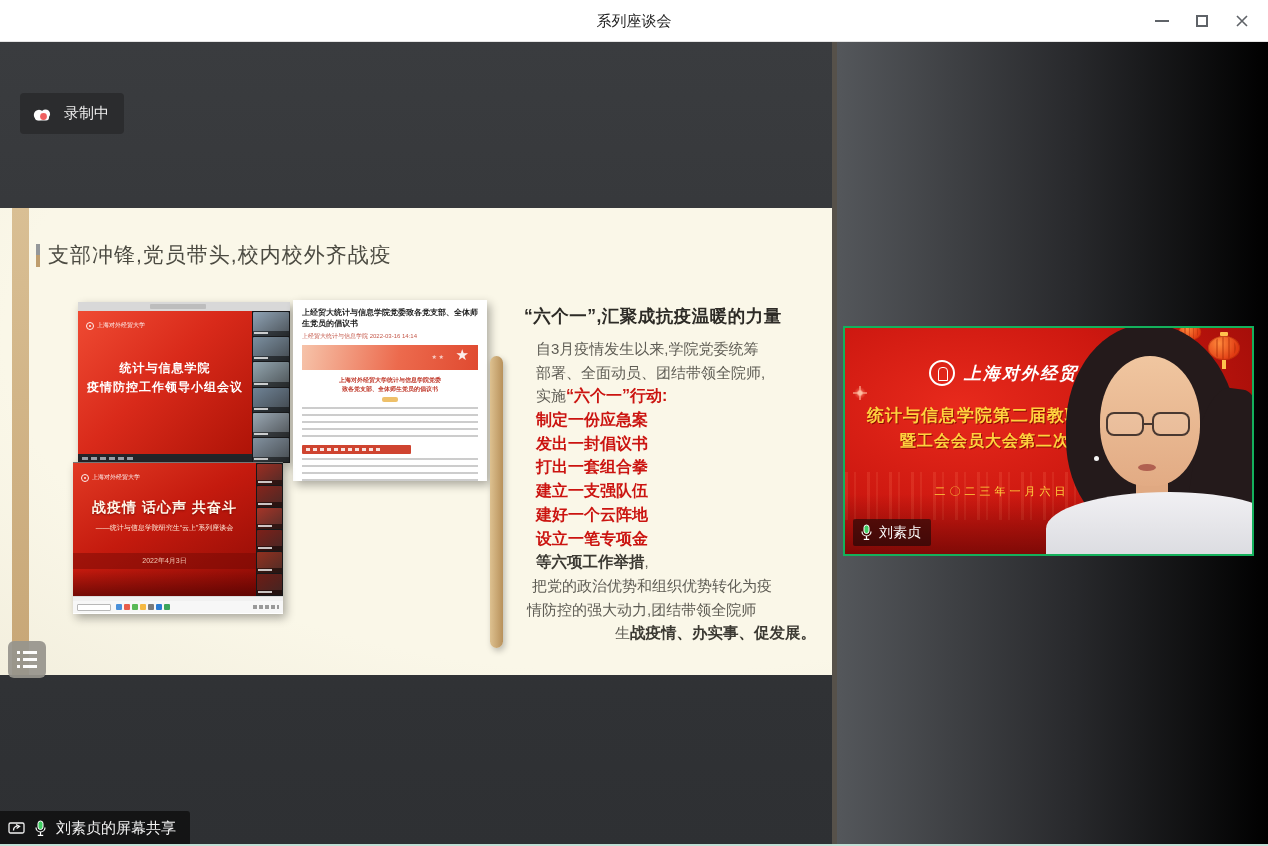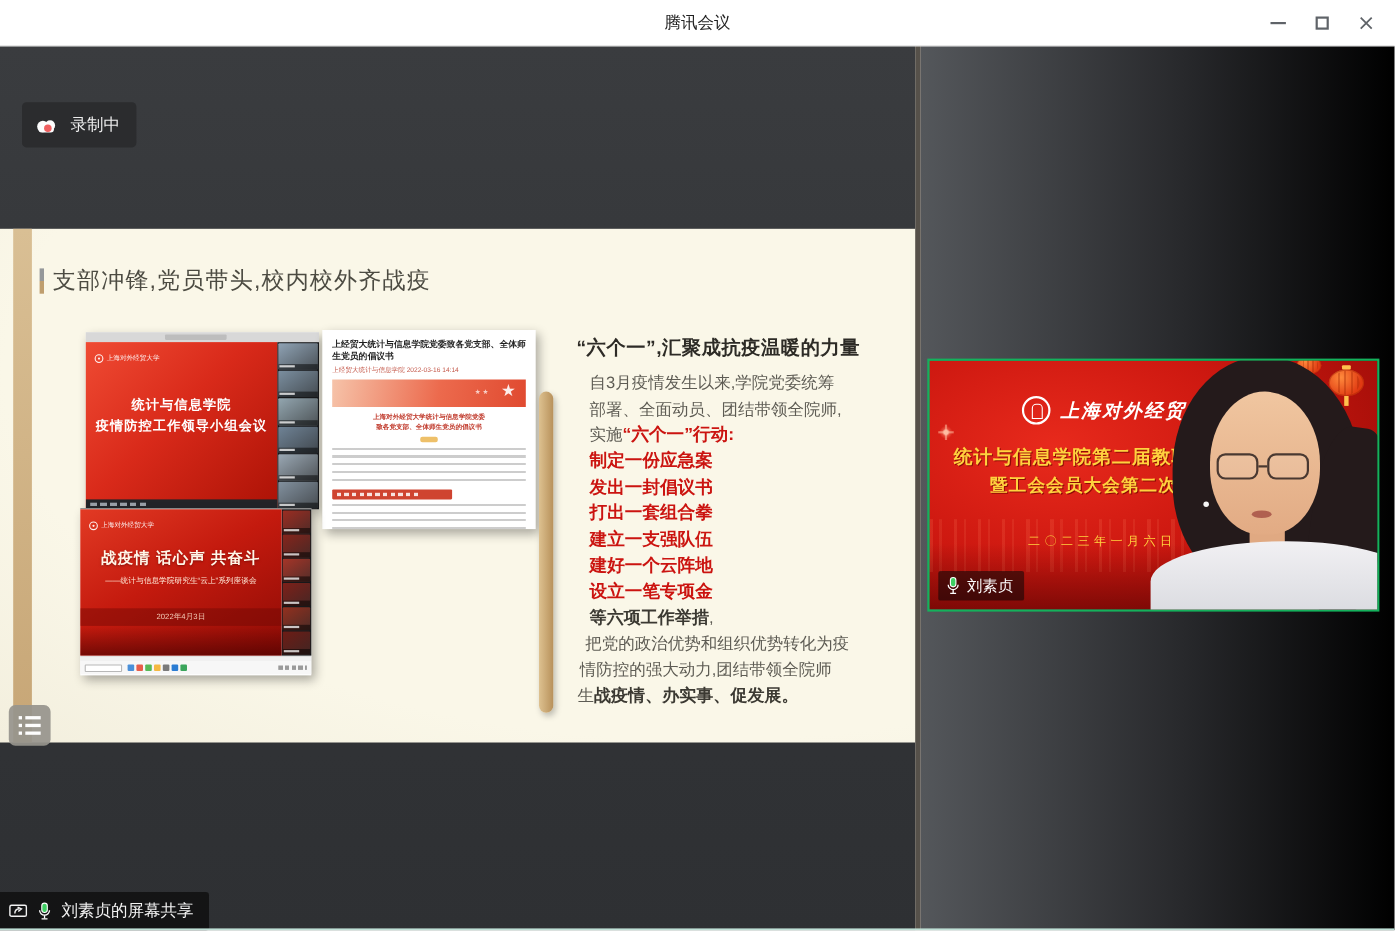--- a/index.html
+++ b/index.html
@@ -97,21 +97,21 @@
   .tb-ico { width:6px; height:6px; border-radius:1px; }
   .tb-tray { margin-left:auto; width:26px; height:4px;
              background:repeating-linear-gradient(90deg,#9a9a9a 0 4px, transparent 4px 6px); }
 
   
   .six-one { position:absolute; left:524px; top:96px; width:292px; }
   .so-heading { font-size:17.5px; font-weight:bold; color:#2d2b26; letter-spacing:.5px; margin-bottom:9px; }
   .rt-lines .rt-line { height:23.7px; line-height:23.7px; font-size:15px; color:#5e5c54; white-space:nowrap; padding-left:12px; }
   .rt-lines .rt-line:nth-child(11){ padding-left:8px; }
   .rt-lines .rt-line:nth-child(12){ padding-left:3px; }
-  .rt-lines .rt-line:nth-child(13){ padding-left:1px; }
+  .rt-lines .rt-line:nth-child(13){ padding-left:1px;text-align:right; }
   .rt-line .red { color:#cb1410; font-weight:bold; font-size:16px; }
   .rt-line .bold { color:#3b3932; font-weight:bold; font-size:15.5px; }
 
   
   .outline-btn { position:absolute; left:8px; top:599px; width:38px; height:37px; border-radius:6px;
                  background:rgba(151,149,141,.93); display:flex; align-items:center; justify-content:center; cursor:pointer; z-index:6; }
   .list-glyph { display:flex; flex-direction:column; gap:4px; }
   .list-row { display:flex; align-items:center; gap:3px; }
   .list-dot { width:3px; height:3px; background:#fdfdfd; }
   .list-bar { width:14px; height:3px; background:#fdfdfd; }
@@ -176,21 +176,21 @@
   .name-badge { position:absolute; left:8px; bottom:8px; height:27px; background:rgba(8,8,8,.55); border-radius:2px;
                 display:flex; align-items:center; gap:6px; padding:0 10px 0 7px; }
   .name-badge span { font-size:14px; color:#fff; }
 </style>
 </head>
 <body>
 
 <div class="window">
 
   <div class="titlebar">
-    <div class="app-title">腾讯会议</div>
+    <div class="app-title">系列座谈会</div>
     <div class="win-controls">
       <div class="win-btn">
           <div class="min-glyph"></div>
         </div>
       <div class="win-btn">
           <div class="max-glyph"></div>
         </div>
       <div class="win-btn">
         <svg width="14" height="14">
             <path d="M2 2 L12 12 M12 2 L2 12" stroke="#5f6368" stroke-width="1.6"></path>

